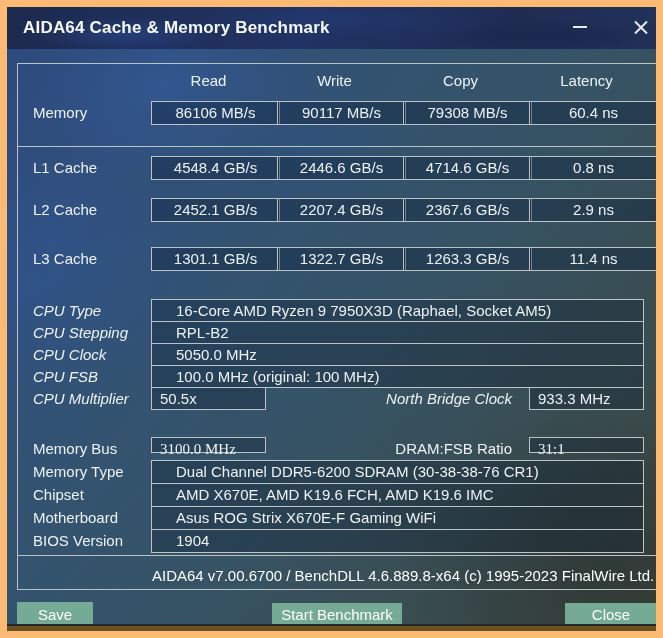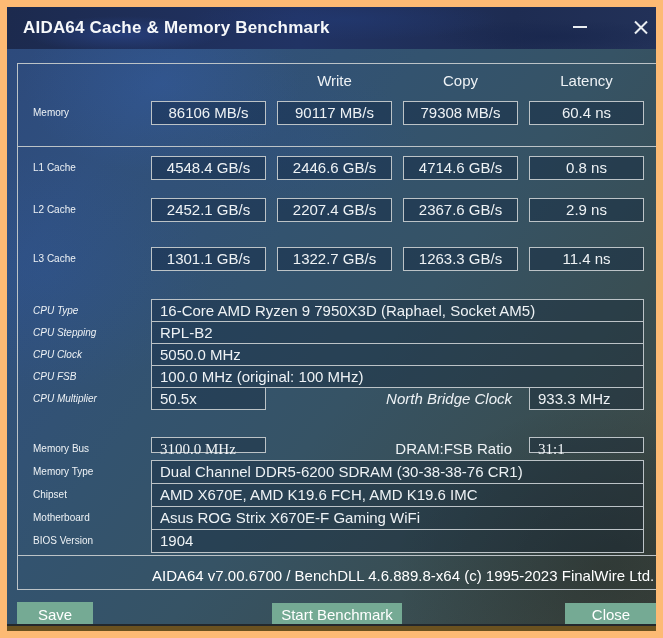--- a/index.html
+++ b/index.html
@@ -52,30 +52,30 @@
   }
   .bottombar{
     position:absolute;left:0;bottom:0;width:100%;height:7px;
     background:var(--brown);border-top:2px solid #23282c;
   }
   .panel{position:absolute;left:10px;top:56px;width:642px;height:527px;border:1px solid var(--bd);}
   .sep{position:absolute;left:11px;width:640px;height:1px;background:var(--bd);}
   .hdr{position:absolute;top:64px;width:115px;height:20px;line-height:20px;text-align:center;font-size:15px;}
   .c0{left:144px;} .c1{left:270px;} .c2{left:396px;} .c3{left:522px;}
   .vbox{
-    position:absolute;width:115px;height:24px;border:1px solid var(--bd);
+    position:absolute;width:129px;height:24px;border:1px solid var(--bd);
     background:var(--boxfill);text-align:center;line-height:22px;font-size:15px;
   }
-  .label{position:absolute;left:26px;font-size:10px;white-space:nowrap;}
+  .label{position:absolute;left:26px;font-size:15px;white-space:nowrap;}
   .lh24{height:24px;line-height:24px;} .lh23{height:23px;line-height:23px;font-style:italic;}
   .r-mem{top:94px;} .r-l1{top:132px;margin-top:17px;} .r-l2{top:191px;} .r-l3{top:240px;}
   .wbox{
     position:absolute;left:144px;width:493px;height:23px;border:1px solid var(--bd);
     background:var(--wboxfill);font-size:15px;line-height:21px;
-    padding:0 8px;white-space:nowrap;overflow:hidden;
+    padding:0 24px;white-space:nowrap;overflow:hidden;
   }
   .sbox{
     position:absolute;left:144px;width:115px;border:1px solid var(--bd);
     background:var(--wboxfill);font-size:15px;padding:0 8px;white-space:nowrap;
   }
   .sbox.h23{height:23px;line-height:21px;} .sbox.h24{height:16px;line-height:22px;font-family:Liberation Serif, serif;}
   .sbox.col4{left:522px;}
   .rlabel{position:absolute;left:300px;width:205px;text-align:right;font-size:15px;white-space:nowrap;}
   .version{
     position:absolute;left:145px;right:14px;top:559px;height:20px;line-height:20px;
@@ -104,20 +104,21 @@
       <span class="xglyph"></span>
     </div>
   </div>
 
   <div class="content"></div>
 
   <div class="panel"></div>
   <div class="sep" style="top:139px"></div>
   <div class="sep" style="top:548px"></div>
 
+  <div class="hdr c0">Read</div>
   <div class="hdr c1">Write</div>
   <div class="hdr c2">Copy</div>
   <div class="hdr c3">Latency</div>
 
   <div class="label lh24 r-mem">Memory</div>
   <div class="vbox c0 r-mem">86106 MB/s</div>
   <div class="vbox c1 r-mem">90117 MB/s</div>
   <div class="vbox c2 r-mem">79308 MB/s</div>
   <div class="vbox c3 r-mem">60.4 ns</div>
 

